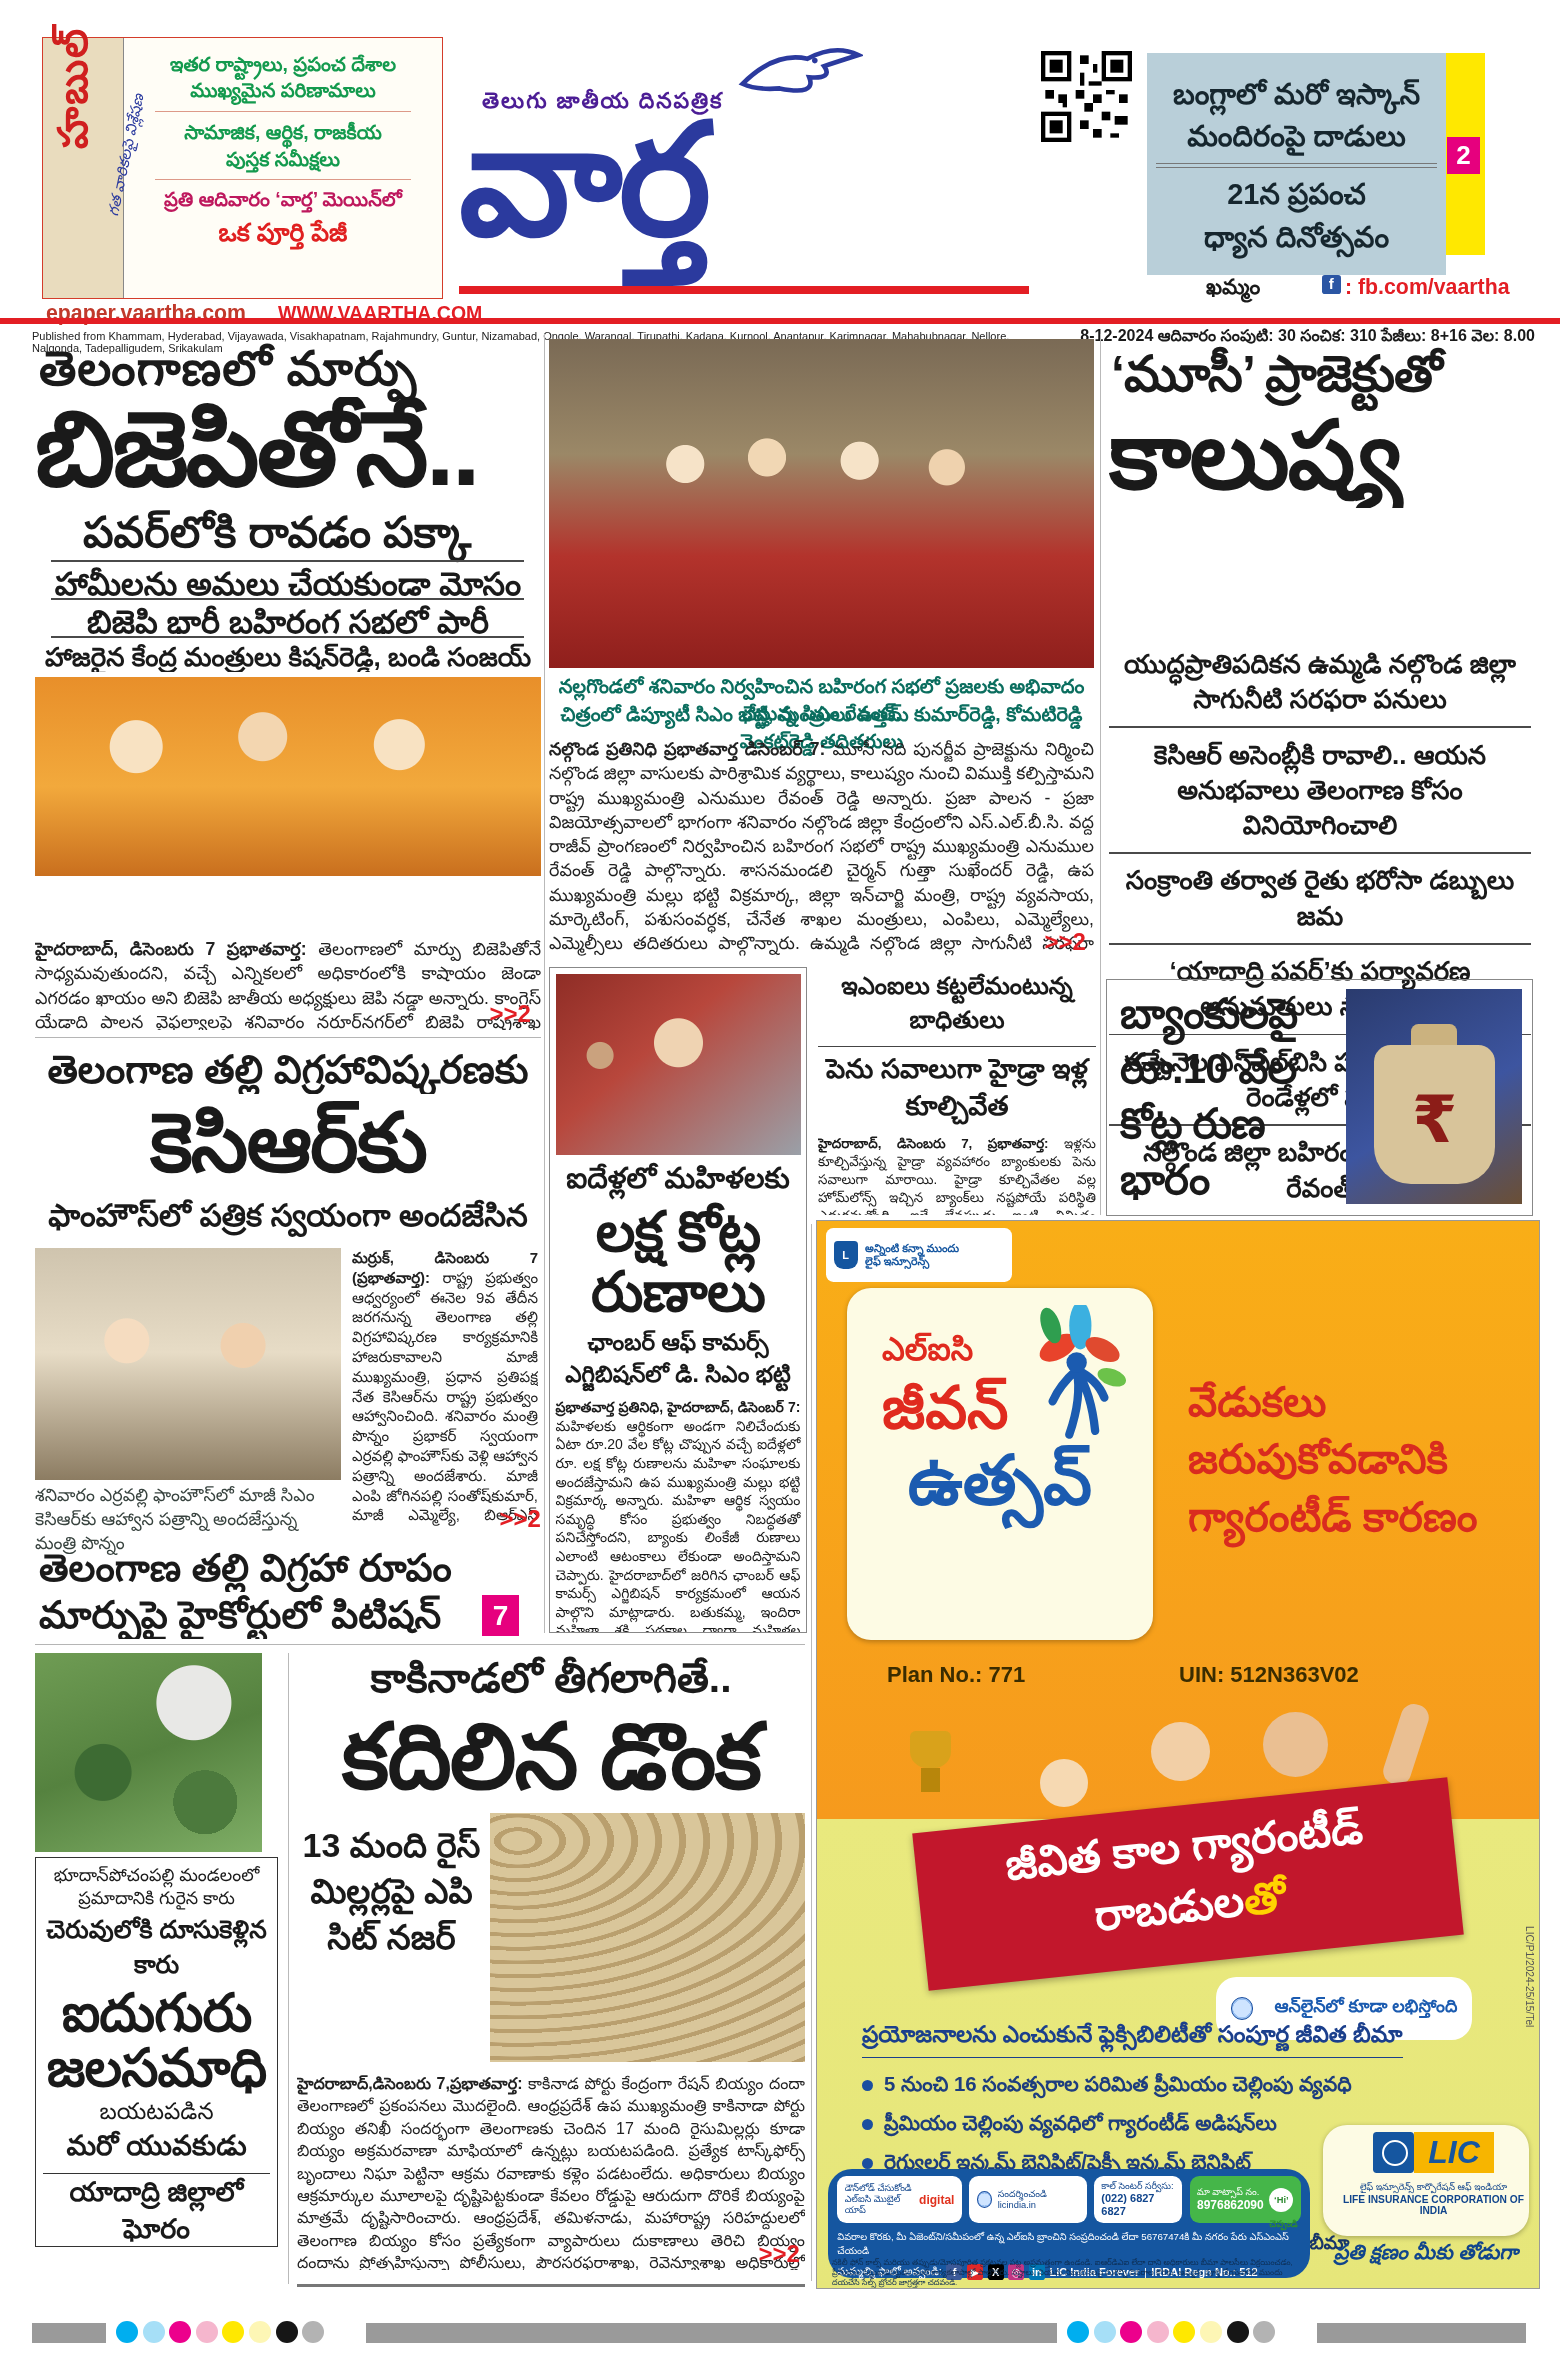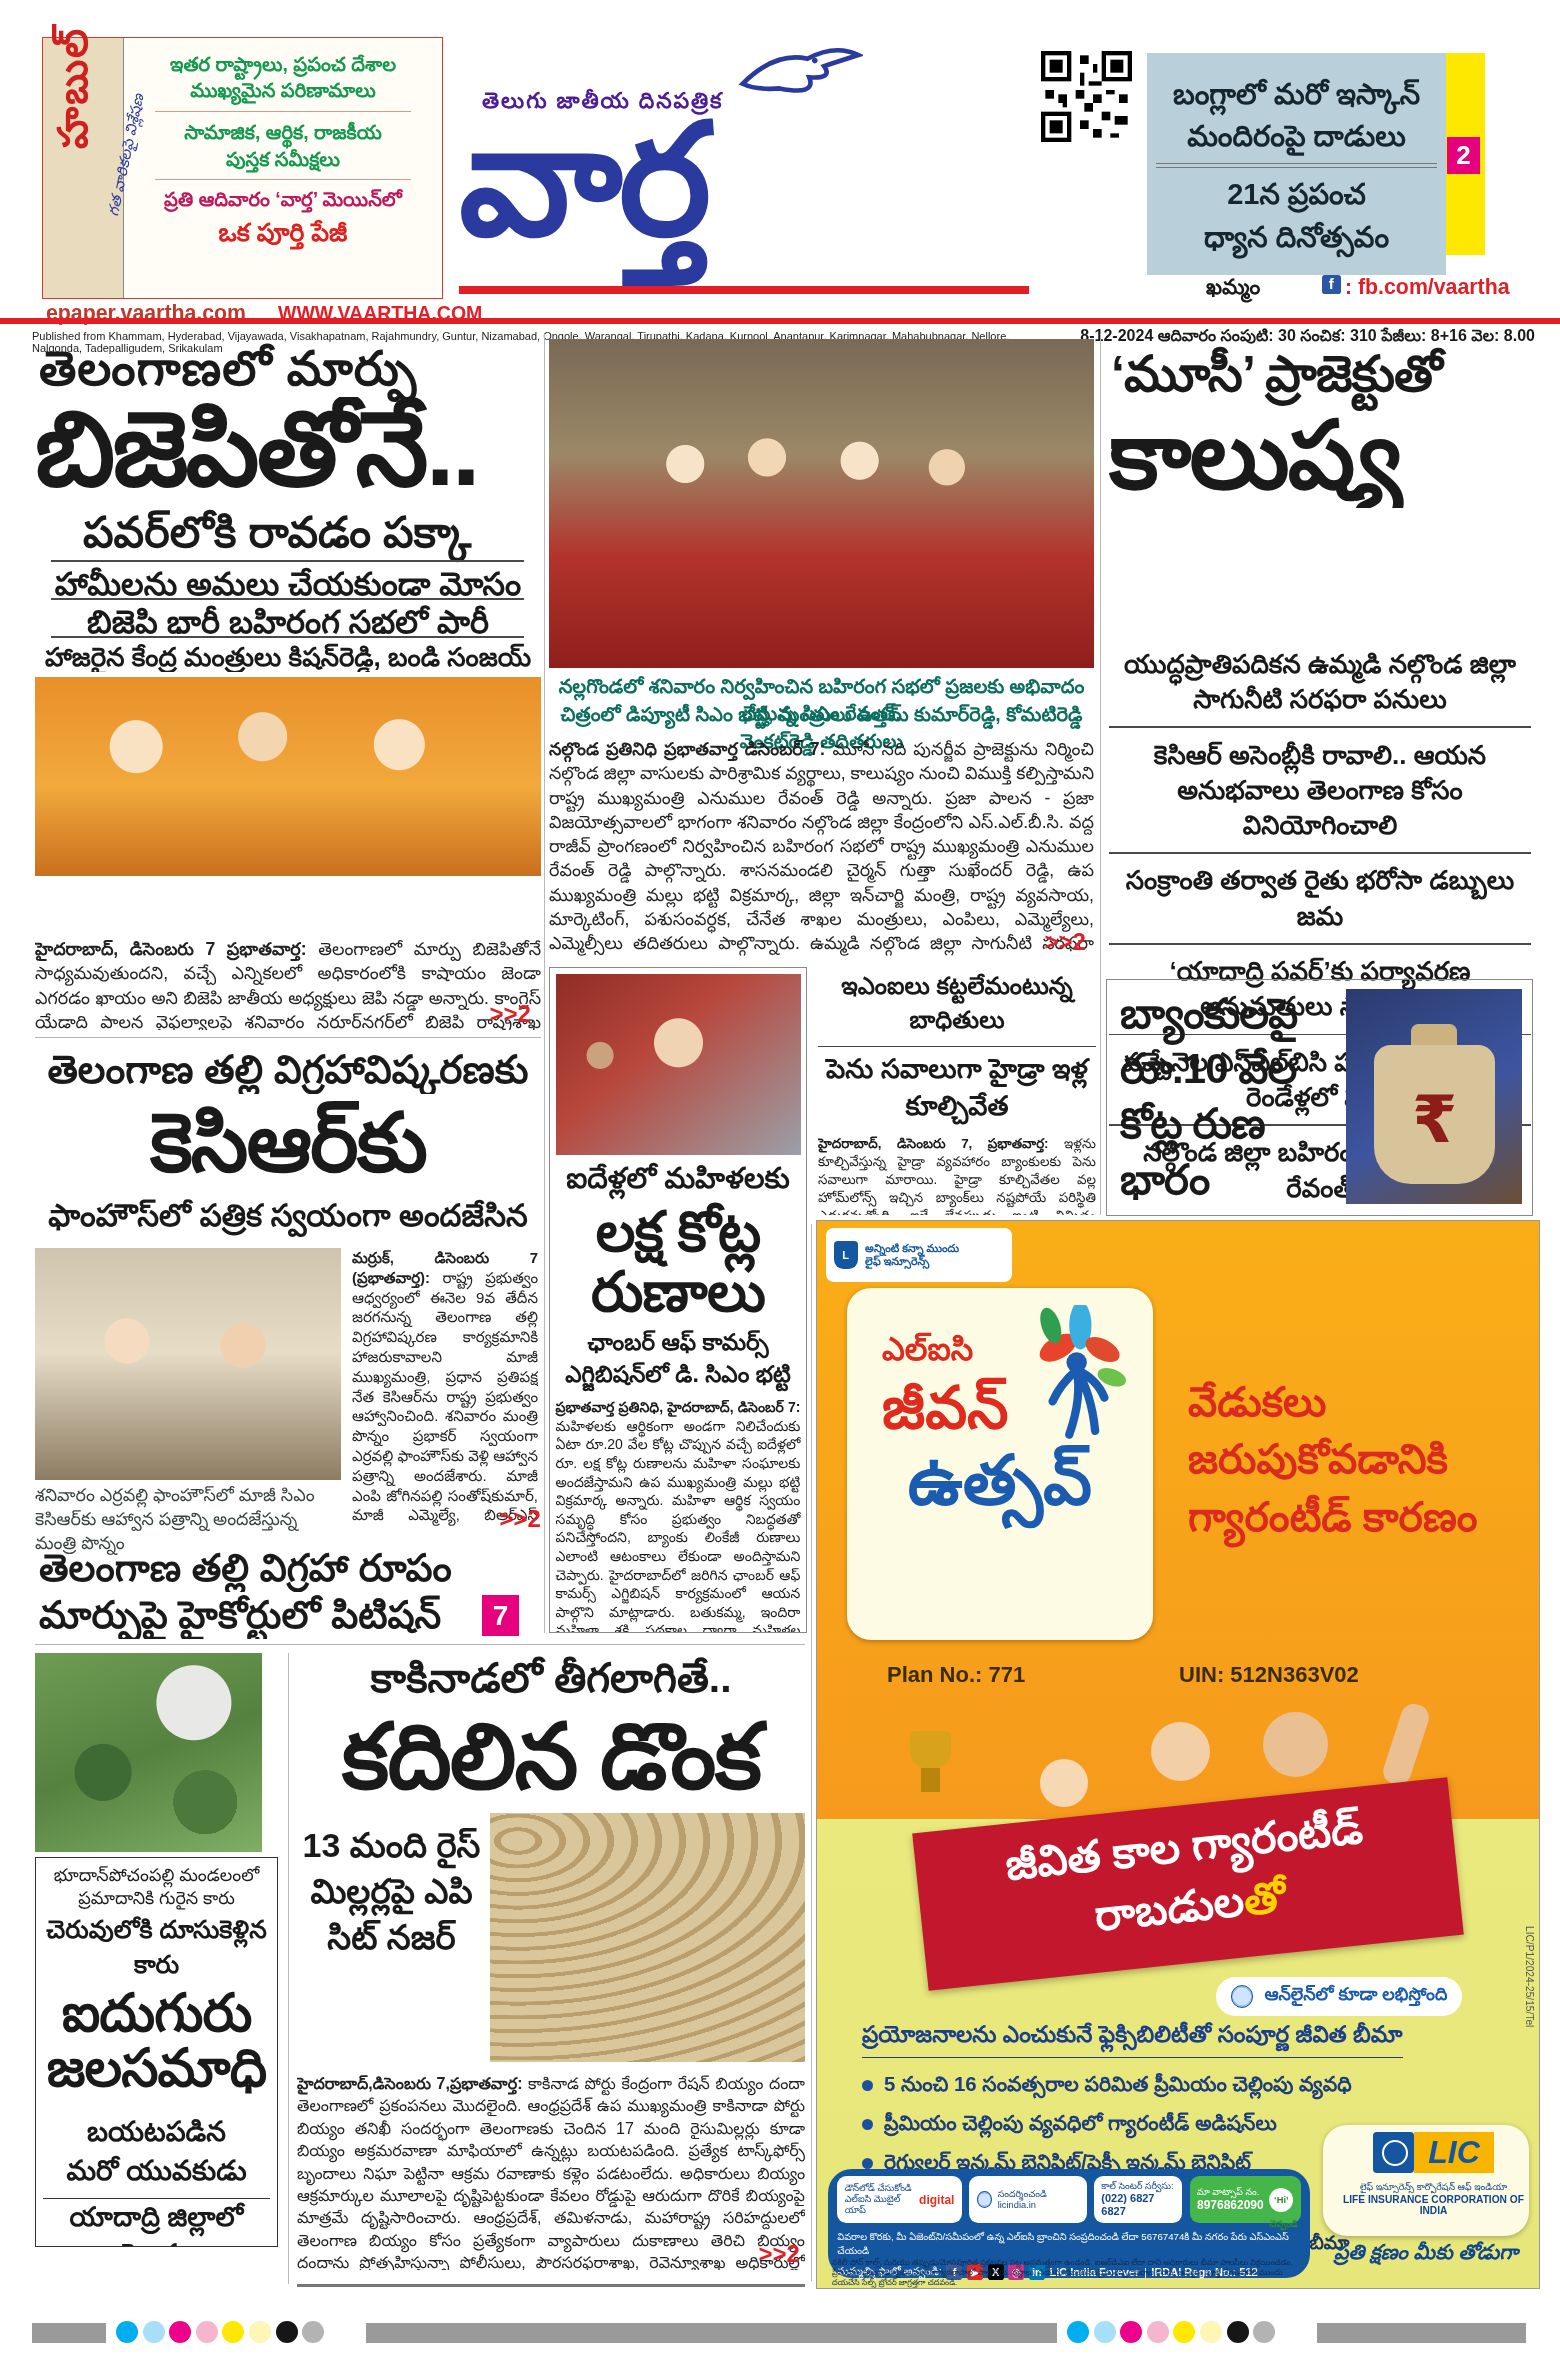--- a/index.html
+++ b/index.html
@@ -211,21 +211,21 @@
        radial-gradient(circle at 30% 60%, #3d6b33 0 28px, transparent 29px),
        radial-gradient(circle at 75% 75%, #4c7a3d 0 32px, transparent 32px),
        linear-gradient(160deg,#6f9c54 0%,#55823f 50%,#7fae66 100%);"></div>
 
   <div class="abs" style="left:35px;top:1857px;width:243px;height:390px;border:1.9px solid #333;padding:5.6px 7.4px;box-sizing:border-box;overflow:hidden;">
     <div class="ctr caption">భూదాన్‌పోచంపల్లి మండలంలో</div>
     <div class="ctr caption">ప్రమాదానికి గురైన కారు</div>
     <div class="ctr b" style="font-size:25px;margin-top:3.7px;">చెరువులోకి దూసుకెళ్లిన కారు</div>
     <div class="ctr xb" style="font-size:53px;line-height:1.05;letter-spacing:-0.9px;">ఐదుగురు</div>
     <div class="ctr xb" style="font-size:53px;line-height:1.05;letter-spacing:-0.9px;">జలసమాధి</div>
-    <div class="ctr" style="font-size:28px;font-weight:700;margin-top:20px;">బయటపడిన</div>
+    <div class="ctr" style="font-size:23px;font-weight:400;margin-top:2px;">బయటపడిన</div>
     <div class="ctr" style="font-size:28px;font-weight:600;border-bottom:1.9px solid #333;padding-bottom:3.7px;">మరో యువకుడు</div>
     <div class="ctr b" style="font-size:27px;margin-top:3.7px;">యాదాద్రి జిల్లాలో ఘోరం</div>
 
   </div>
 
   <div class="abs vrule" style="left:288px;top:1653px;height:631px;"></div>
 
   <div class="abs ctr b ov" style="left:297px;top:1655px;width:508px;height:48px;font-size:41px;">కాకినాడలో తీగలాగితే.. తెలంగాణలో</div>
   <div class="abs ctr xb ov" style="left:297px;top:1705px;width:508px;height:100px;font-size:91px;letter-spacing:-1.9px;">కదిలిన డొంక</div>
   <div class="abs ctr" style="left:301px;top:1823px;width:181px;font-size:34px;font-weight:600;line-height:1.35;">
@@ -361,21 +361,21 @@
       <div class="abs" style="left:519px;top:0;width:28px;height:83px;background:#eabf92;border-radius:13px;transform:rotate(18deg);"></div>
     </div>
 
     <div class="abs ribbon" style="left:102px;top:584px;width:538px;height:158px;padding-top:16.7px;box-sizing:border-box;">
       <div class="xb" style="font-size:43px;">జీవిత కాల గ్యారంటీడ్</div>
       <div class="xb" style="font-size:43px;">
         <span>రాబడుల</span><span style="color:#ffd200;">తో</span>
       </div>
     </div>
 
-    <div class="abs" style="left:399px;top:756px;background:#fff;border-radius:20.4px;padding:7px 15px;display:flex;align-items:center;gap:11px;">
+    <div class="abs" style="left:399px;top:756px;background:#fff;border-radius:20.4px;padding:19px 15px;display:flex;align-items:center;gap:21px;">
       <span class="globe"></span>
       <span class="lic-blue" style="font-size:17.6px;">ఆన్‌లైన్‌లో కూడా లభిస్తోంది</span>
     </div>
 
     <div class="abs" style="left:45px;top:800px;">
       <div class="feat-head">ప్రయోజనాలను ఎంచుకునే ఫ్లెక్సిబిలిటీతో సంపూర్ణ జీవిత బీమా</div>
       <div style="margin-top:15px;" class="feat"><span class="dot"></span><span>5 నుంచి 16 సంవత్సరాల పరిమిత ప్రీమియం చెల్లింపు వ్యవధి</span></div>
       <div style="margin-top:11px;" class="feat"><span class="dot"></span><span>ప్రీమియం చెల్లింపు వ్యవధిలో గ్యారంటీడ్ అడిషన్‌లు</span></div>
       <div style="margin-top:11px;" class="feat"><span class="dot"></span><span>రెగ్యులర్ ఇన్కమ్ బెనిఫిట్/ఫ్లెక్సీ ఇన్కమ్ బెనిఫిట్</span></div>
       <div style="margin-top:11px;" class="feat"><span class="dot"></span><span>₹5 లక్షల కనీస ప్రాథమిక బీమా సొమ్ము</span></div>

